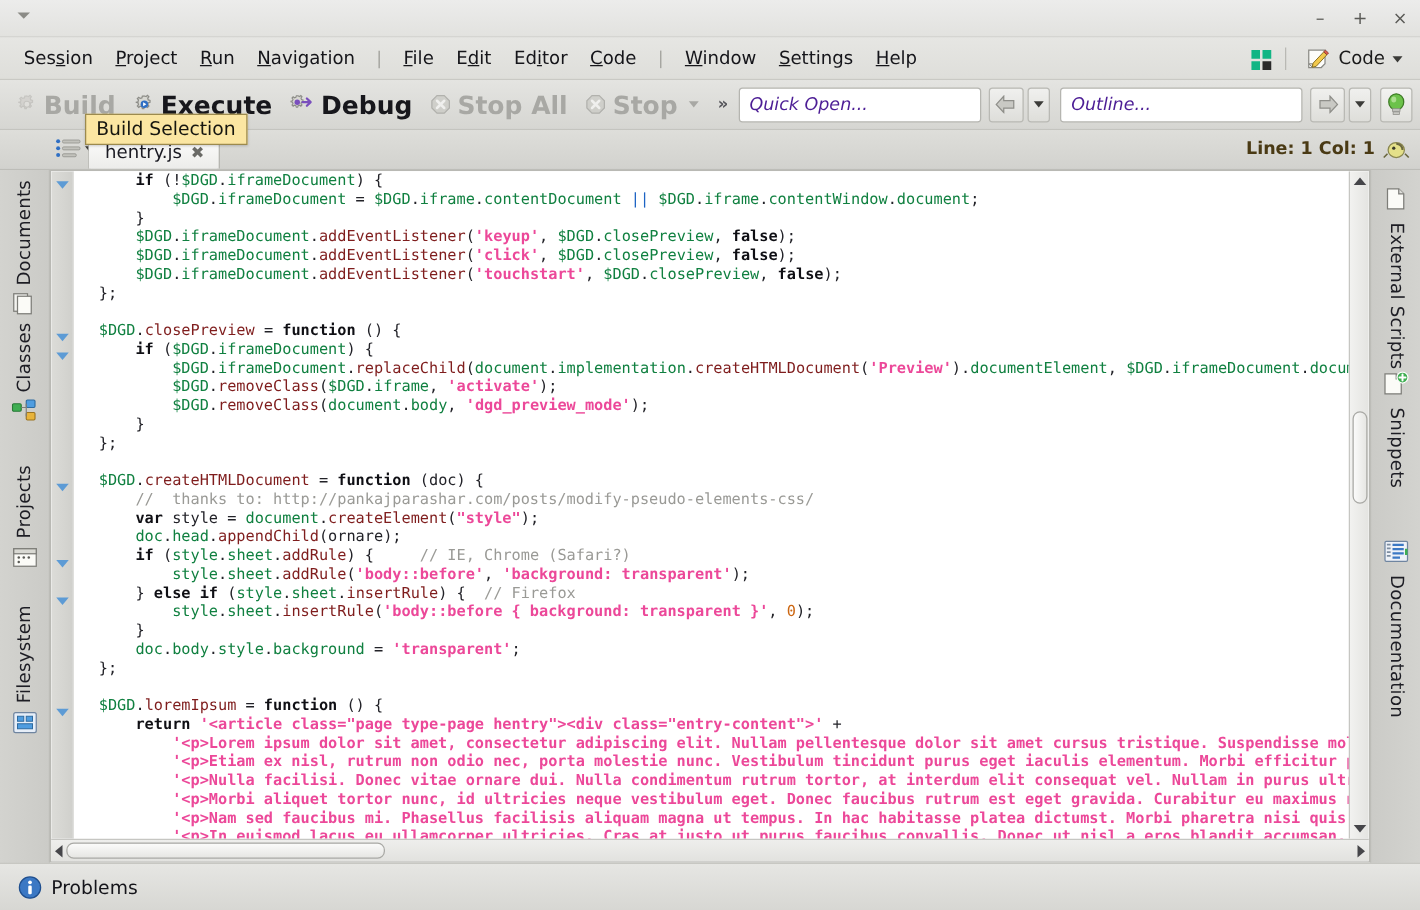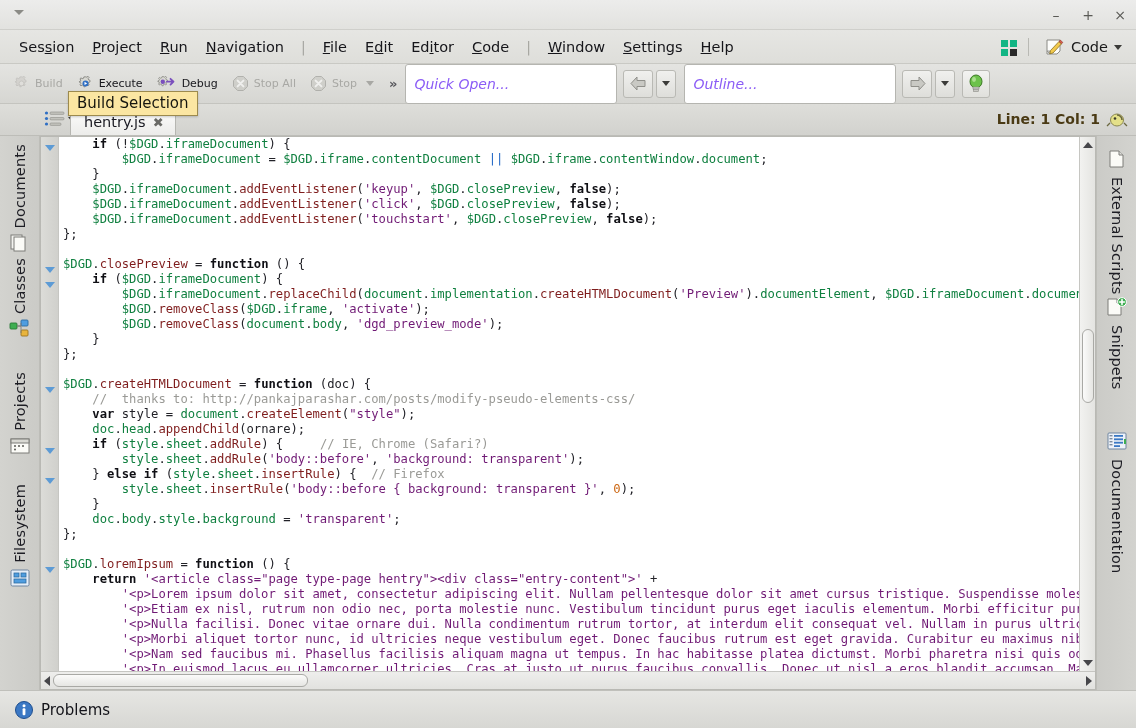--- a/index.html
+++ b/index.html
@@ -86,43 +86,43 @@
     height: 40px; flex: 0 0 40px;
     display: flex; align-items: center;
     padding: 0 6px;
     background: linear-gradient(#e4e4e1, #d6d6d2);
     border-bottom: 1px solid #c4c4bf;
     position: relative;
   }
   .tbtn {
     display: flex; align-items: center; gap: 5px;
     padding: 4px 7px; border-radius: 3px;
-    font-size: 11px; font-weight: normal; color: #17171c;
+    font-size: 20px; font-weight: bold; color: #17171c;
     cursor: default; white-space: nowrap; text-align: center;
   }
   .tbtn.disabled { color: #a8a8a4; }
   .tbtn .caret {
     width: 0; height: 0; margin-left: 4px;
     border-left: 4px solid transparent;
     border-right: 4px solid transparent;
     border-top: 5px solid #57575a;
   }
   .tbtn.disabled .caret { border-top-color: #a8a8a4; }
   .chevrons {
     font-size: 13px; font-weight: bold; color: #55555a;
     padding: 0 8px; cursor: default;
   }
   .tfield {
-    height: 40px;
+    height: 28px;
     border: 1px solid #b5b5b0;
     border-radius: 3px;
     background: #fff;
     padding: 0 8px;
     font-size: 14px; font-style: italic;
-    color: #8b5cf6;
+    color: #4c1d95;
     display: flex; align-items: center;
   }
   .tfield.quickopen { width: 212px; }
   .tfield.outline { width: 212px; }
   .arrow-btn {
     width: 30px; height: 28px;
     border: 1px solid #b9b9b4; border-radius: 3px;
     background: linear-gradient(#f0f0ee, #dedeDA);
     display: flex; align-items: center; justify-content: center;
     margin-left: 6px; cursor: default;
@@ -257,21 +257,21 @@
     border-right: 5px solid transparent;
     border-top: 6px solid #5d9bd5;
     cursor: default;
   }
   .code-area {
     flex: 1 1 auto;
     min-width: 0;
     position: relative;
     overflow: hidden;
     background: #fff;
-    padding-left: 4px;
+    padding-left: 20px;
   }
   .code-line {
     height: 15px;
     line-height: 15px;
     font-family: "DejaVu Sans Mono", "Liberation Mono", monospace;
     font-size: 12.2px;
     white-space: pre;
     color: #111;
   }
   .vscroll {
@@ -328,21 +328,21 @@
     padding: 3px 10px 3px 4px;
     font-size: 15px; color: #14141a;
     cursor: default;
   }
 
   
   .t-kw   { color: #0f0f14; font-weight: bold; }
   .t-id   { color: #0f0f14; }
   .t-obj  { color: #108040; }
   .t-meth { color: #7f1d1d; }
-  .t-str  { color: #701a75; }
+  .t-str  { color: #ec4899; font-weight: bold; }
   .t-cmt  { color: #9a9a96; }
   .t-num  { color: #cc6611; }
   .t-op   { color: #222228; }
   .t-blue { color: #1c63c4; }
 </style>
 </head>
 <body>
 
 <div id="app">
 

